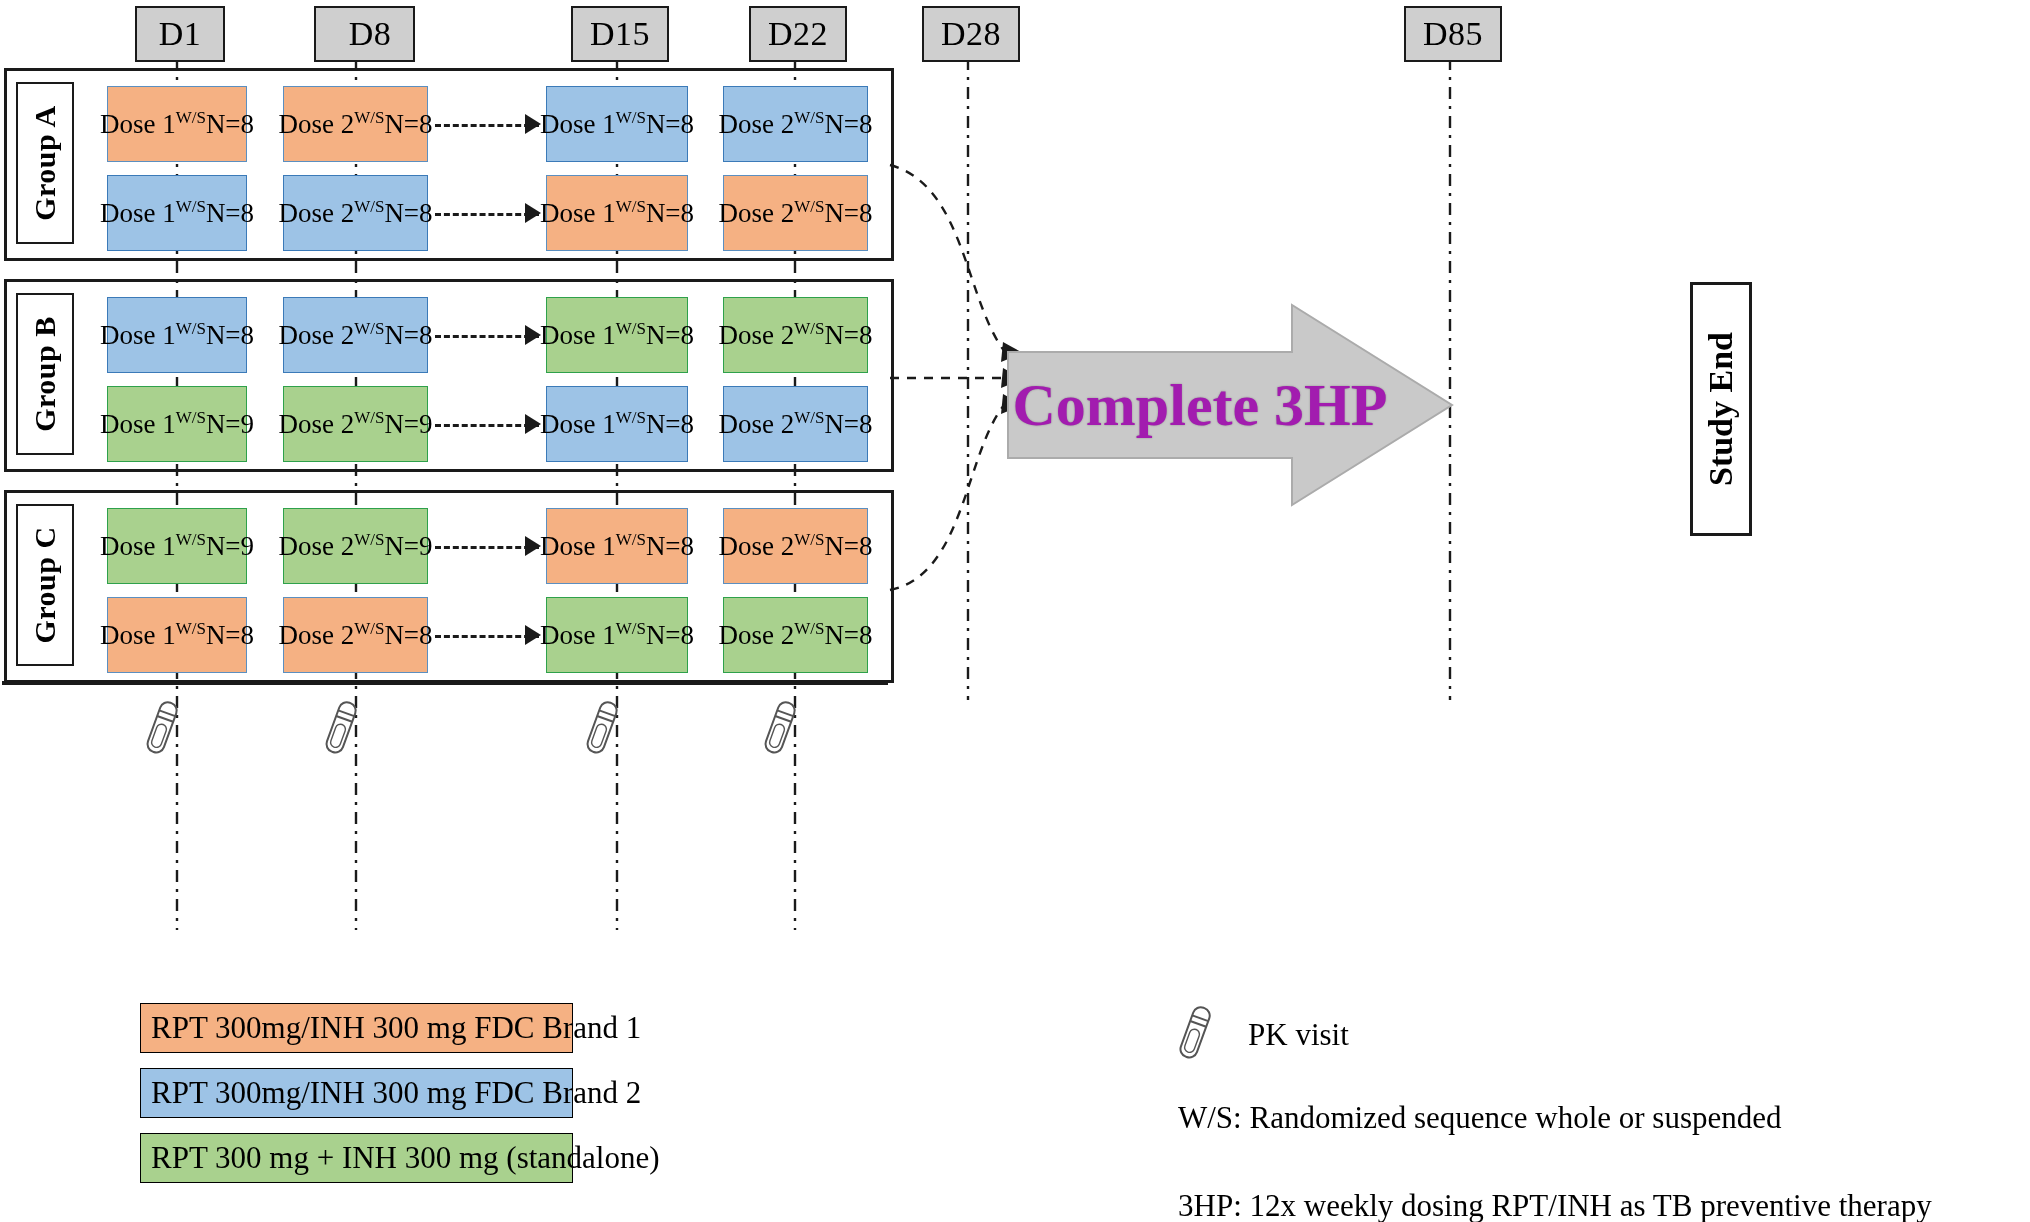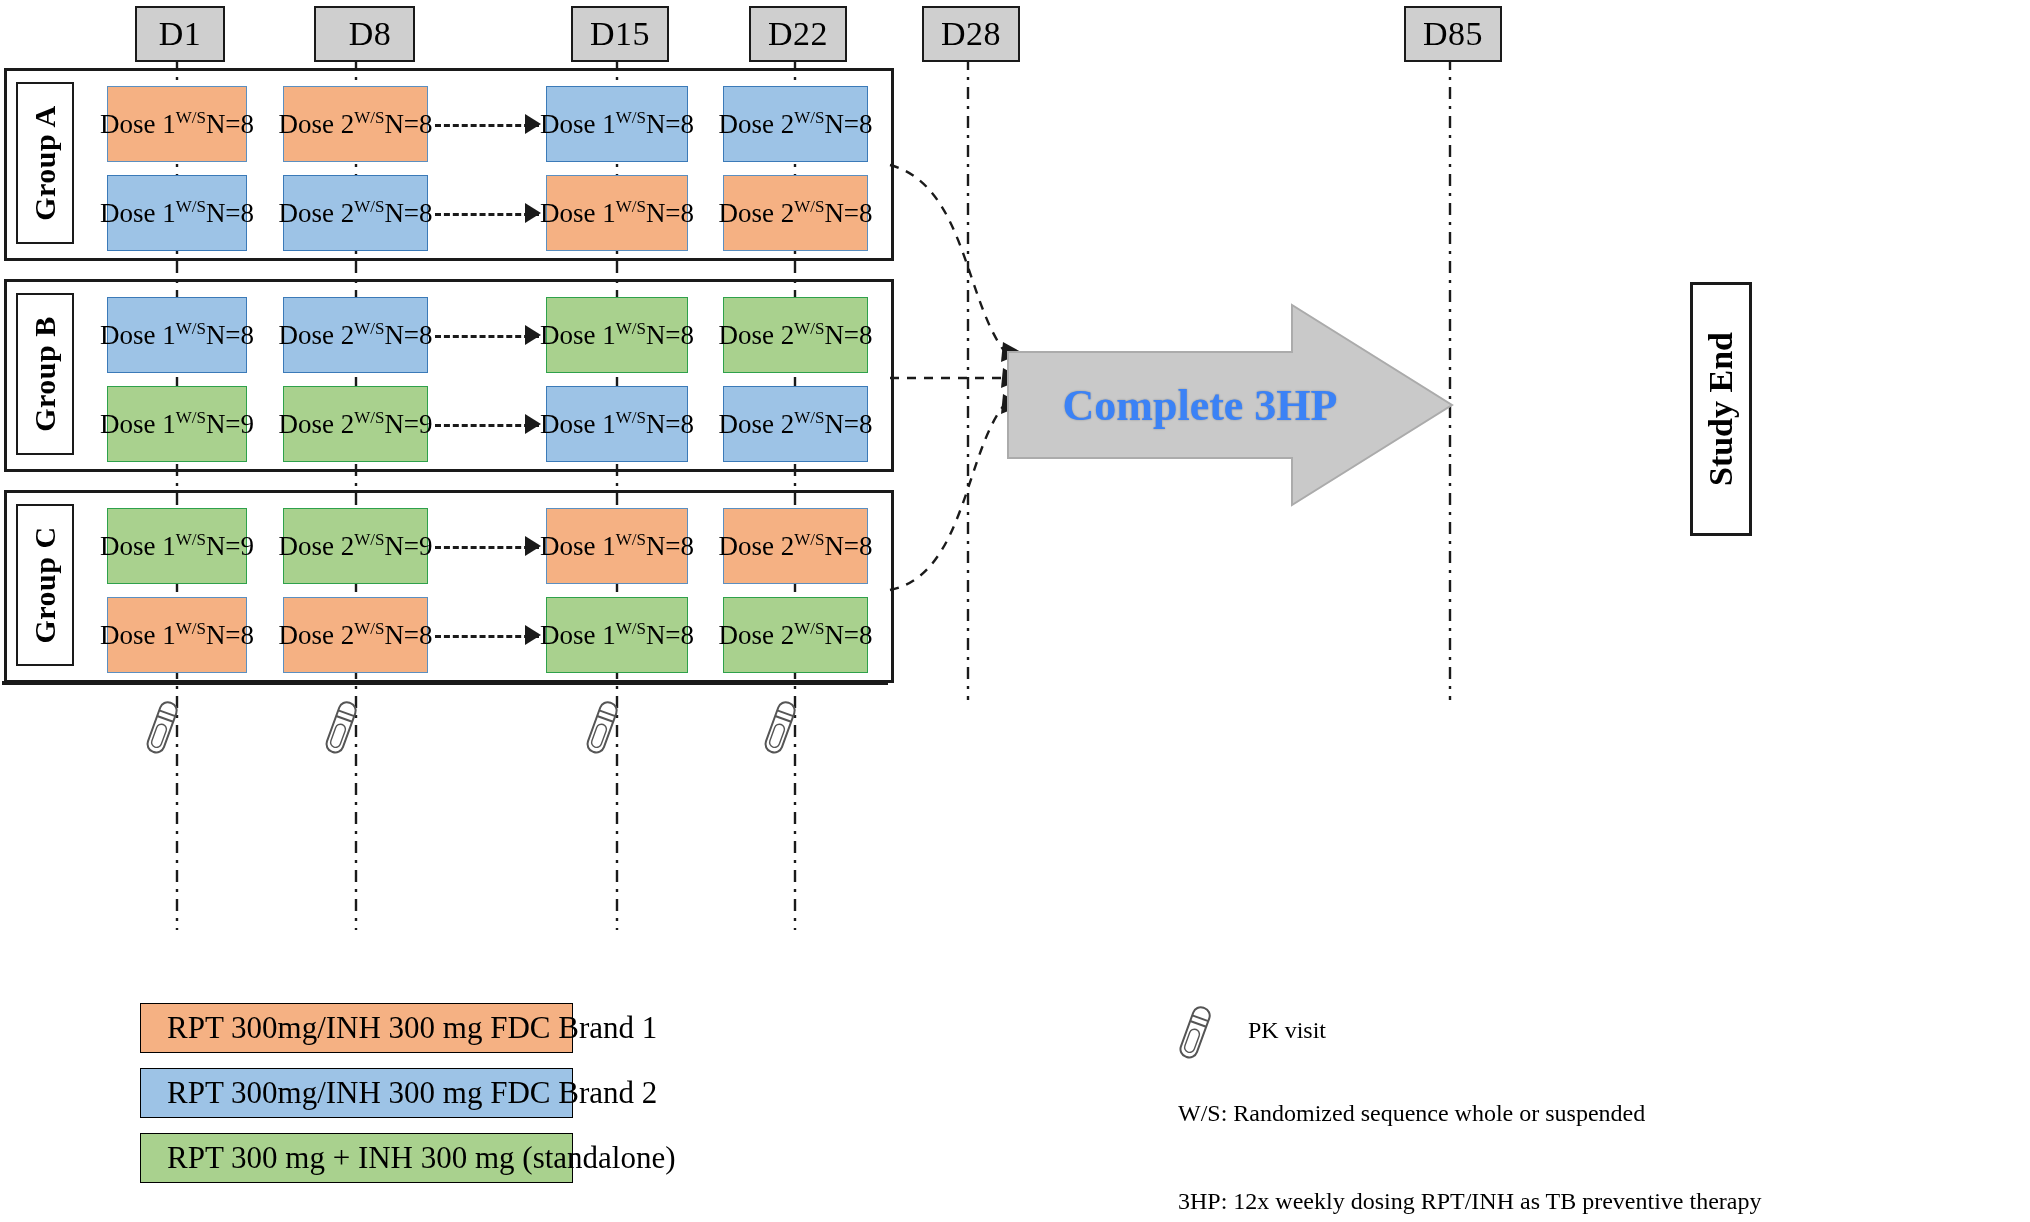--- a/index.html
+++ b/index.html
@@ -35,40 +35,40 @@
   .xarrow .line{position:absolute;left:0;top:0;width:100%;height:0;
                 border-top:3px dashed #1a1a1a;}
   .xarrow .head{position:absolute;right:-2px;top:-10px;width:0;height:0;
                 border-top:10px solid transparent;border-bottom:10px solid transparent;
                 border-left:16px solid #1a1a1a;}
 
   
   .bigarrow{position:absolute;}
   .bigarrow .lbl{position:absolute;left:0;top:0;width:100%;height:100%;
                  display:flex;align-items:center;justify-content:center;
-                 color:#3b82f6;font-weight:700;font-size:44px;
+                 color:#a21caf;font-weight:700;font-size:60px;
                  text-shadow:0 0 2px rgba(0,0,0,.30);padding-right:60px;
                  box-sizing:border-box;}
 
   
   .studyend{position:absolute;border:3px solid #1a1a1a;background:#fff;
             display:flex;align-items:center;justify-content:center;}
   .studyend span{transform:rotate(-90deg);white-space:nowrap;
                  font-size:34px;font-weight:700;}
 
   
   .baseline{position:absolute;border-top:4px solid #1a1a1a;}
 
   
   .legendbox{position:absolute;display:flex;align-items:center;
-             border:1.5px solid;box-sizing:border-box;padding-left:26px;
+             border:1.5px solid;box-sizing:border-box;padding-left:10px;
              font-size:31px;white-space:nowrap;}
 
   
-  .note{position:absolute;font-size:24px;white-space:nowrap;}
+  .note{position:absolute;font-size:31px;white-space:nowrap;}
 </style>
 </head>
 <body>
 
 <div id="stage">
 
   <svg width="2030" height="1222" style="position:absolute;left:0;top:0;pointer-events:none;">
     <g stroke="#1a1a1a" stroke-width="2.4" fill="none" stroke-dasharray="12 7 3 7">
       <line x1="177" y1="58" x2="177" y2="930"></line>
       <line x1="356" y1="58" x2="356" y2="930"></line>

